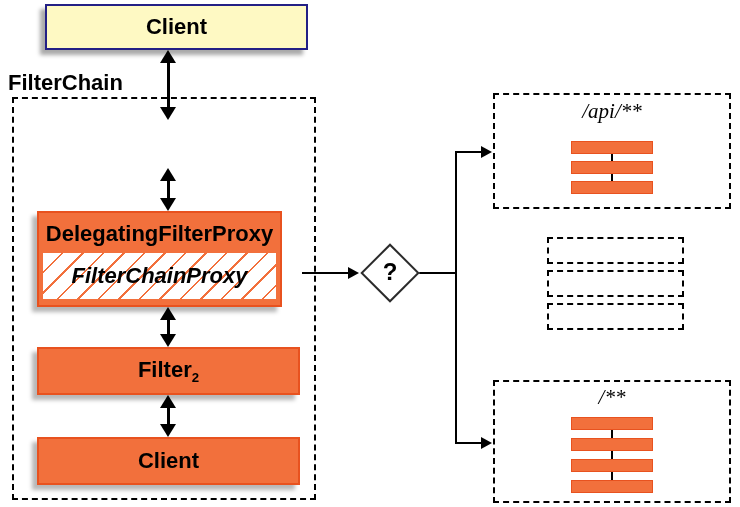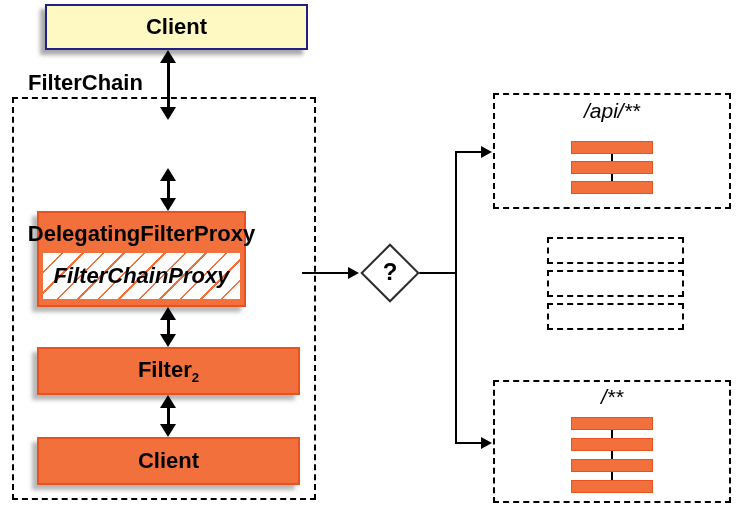--- a/index.html
+++ b/index.html
@@ -17,40 +17,40 @@
     font-weight:bold;font-size:22px;box-sizing:border-box;margin-left:8px;
   }
   .obox{
     left:37px;width:263px;height:48px;
     background:#f2703c;border:2px solid #e8521f;
     box-shadow:-5px 5px 4px #b8b8b8;
     display:flex;align-items:center;justify-content:center;
     font-weight:bold;font-size:22px;box-sizing:border-box;
   }
   .dfp{
-    left:37px;top:211px;width:209px;height:96px;
+    left:37px;top:211px;width:245px;height:96px;
     background:#f2703c;border:2px solid #e8521f;
     box-shadow:-5px 5px 4px #b8b8b8;box-sizing:border-box;
   }
   .dfp-title{
     position:absolute;left:0;right:0;top:0;height:41px;
     display:flex;align-items:center;justify-content:center;
     font-weight:bold;font-size:22px;
   }
   .fcp{
     position:absolute;left:4px;right:4px;bottom:6px;height:46px;
     background:#fff repeating-linear-gradient(135deg,transparent 0,transparent 13px,#f2703c 13px,#f2703c 14.5px);
     display:flex;align-items:center;justify-content:center;
     font-weight:bold;font-size:22px;box-sizing:border-box;font-style:italic;
   }
   sub{font-size:0.6em;}
   
   .fc-container{left:12px;top:97px;width:304px;height:403px;border:2px dashed #000;box-sizing:border-box;}
-  .fc-label{left:8px;top:70px;font-weight:bold;font-size:22px;margin-left:20px;}
-  .sfc-box{left:493px;width:238px;border:2px dashed #000;box-sizing:border-box;}
+  .fc-label{left:8px;top:70px;font-weight:bold;font-size:22px;}
+  .sfc-box{left:493px;width:238px;border:2px dashed #000;box-sizing:border-box;font-family:Liberation Serif, serif;}
   .sfc-title{left:493px;width:238px;text-align:center;font-weight:bold;font-size:22px;}
   .pattern{position:absolute;left:0;right:0;text-align:center;font-style:italic;font-size:21px;}
   
   .bars{position:absolute;left:0;right:0;display:flex;flex-direction:column;align-items:center;}
   .bar{width:82px;height:13px;background:#f2703c;border:1px solid #e8521f;box-sizing:border-box;z-index:2;}
   .bars-0{top:46px;gap:7px;}
   .bars-n{top:35px;gap:8px;}
   .bar-link{position:absolute;left:calc(50% - 1px);width:2px;background:#000;z-index:1;}
   .ebars{left:547px;top:237px;display:flex;flex-direction:column;gap:6px;}
   .ebar{width:137px;height:27px;border:2px dashed #000;box-sizing:border-box;background:#fff;}

